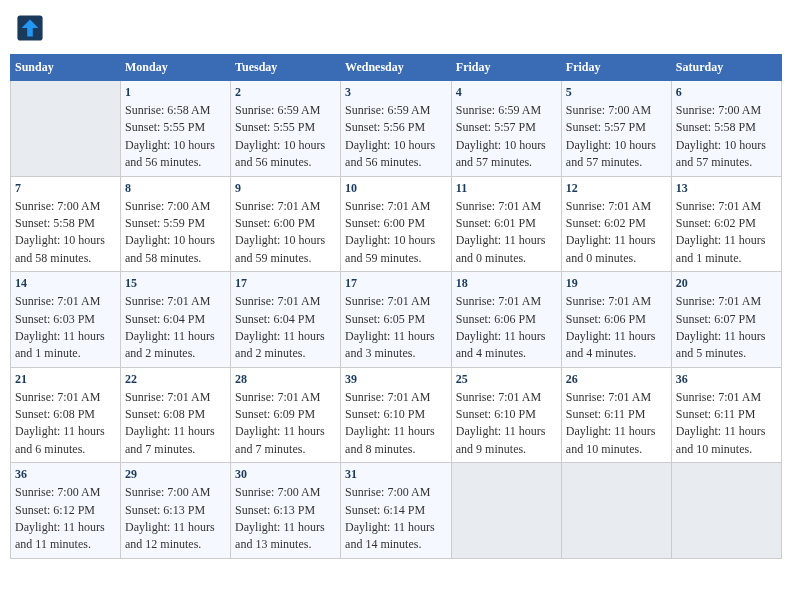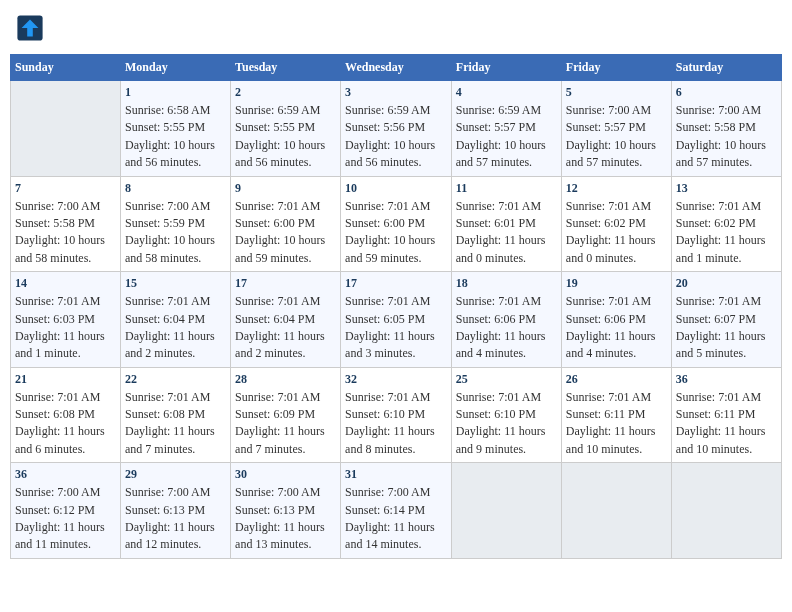--- a/index.html
+++ b/index.html
@@ -220,21 +220,21 @@
         </td>
         <td>
           <span class="day-number">22</span>
           <div class="day-info">Sunrise: 7:01 AM<br>Sunset: 6:08 PM<br>Daylight: 11 hours<br>and 7 minutes.</div>
         </td>
         <td>
           <span class="day-number">28</span>
           <div class="day-info">Sunrise: 7:01 AM<br>Sunset: 6:09 PM<br>Daylight: 11 hours<br>and 7 minutes.</div>
         </td>
         <td>
-          <span class="day-number">32</span>
+          <span class="day-number">39</span>
           <div class="day-info">Sunrise: 7:01 AM<br>Sunset: 6:10 PM<br>Daylight: 11 hours<br>and 8 minutes.</div>
         </td>
         <td>
           <span class="day-number">25</span>
           <div class="day-info">Sunrise: 7:01 AM<br>Sunset: 6:10 PM<br>Daylight: 11 hours<br>and 9 minutes.</div>
         </td>
         <td>
           <span class="day-number">26</span>
           <div class="day-info">Sunrise: 7:01 AM<br>Sunset: 6:11 PM<br>Daylight: 11 hours<br>and 10 minutes.</div>
         </td>

